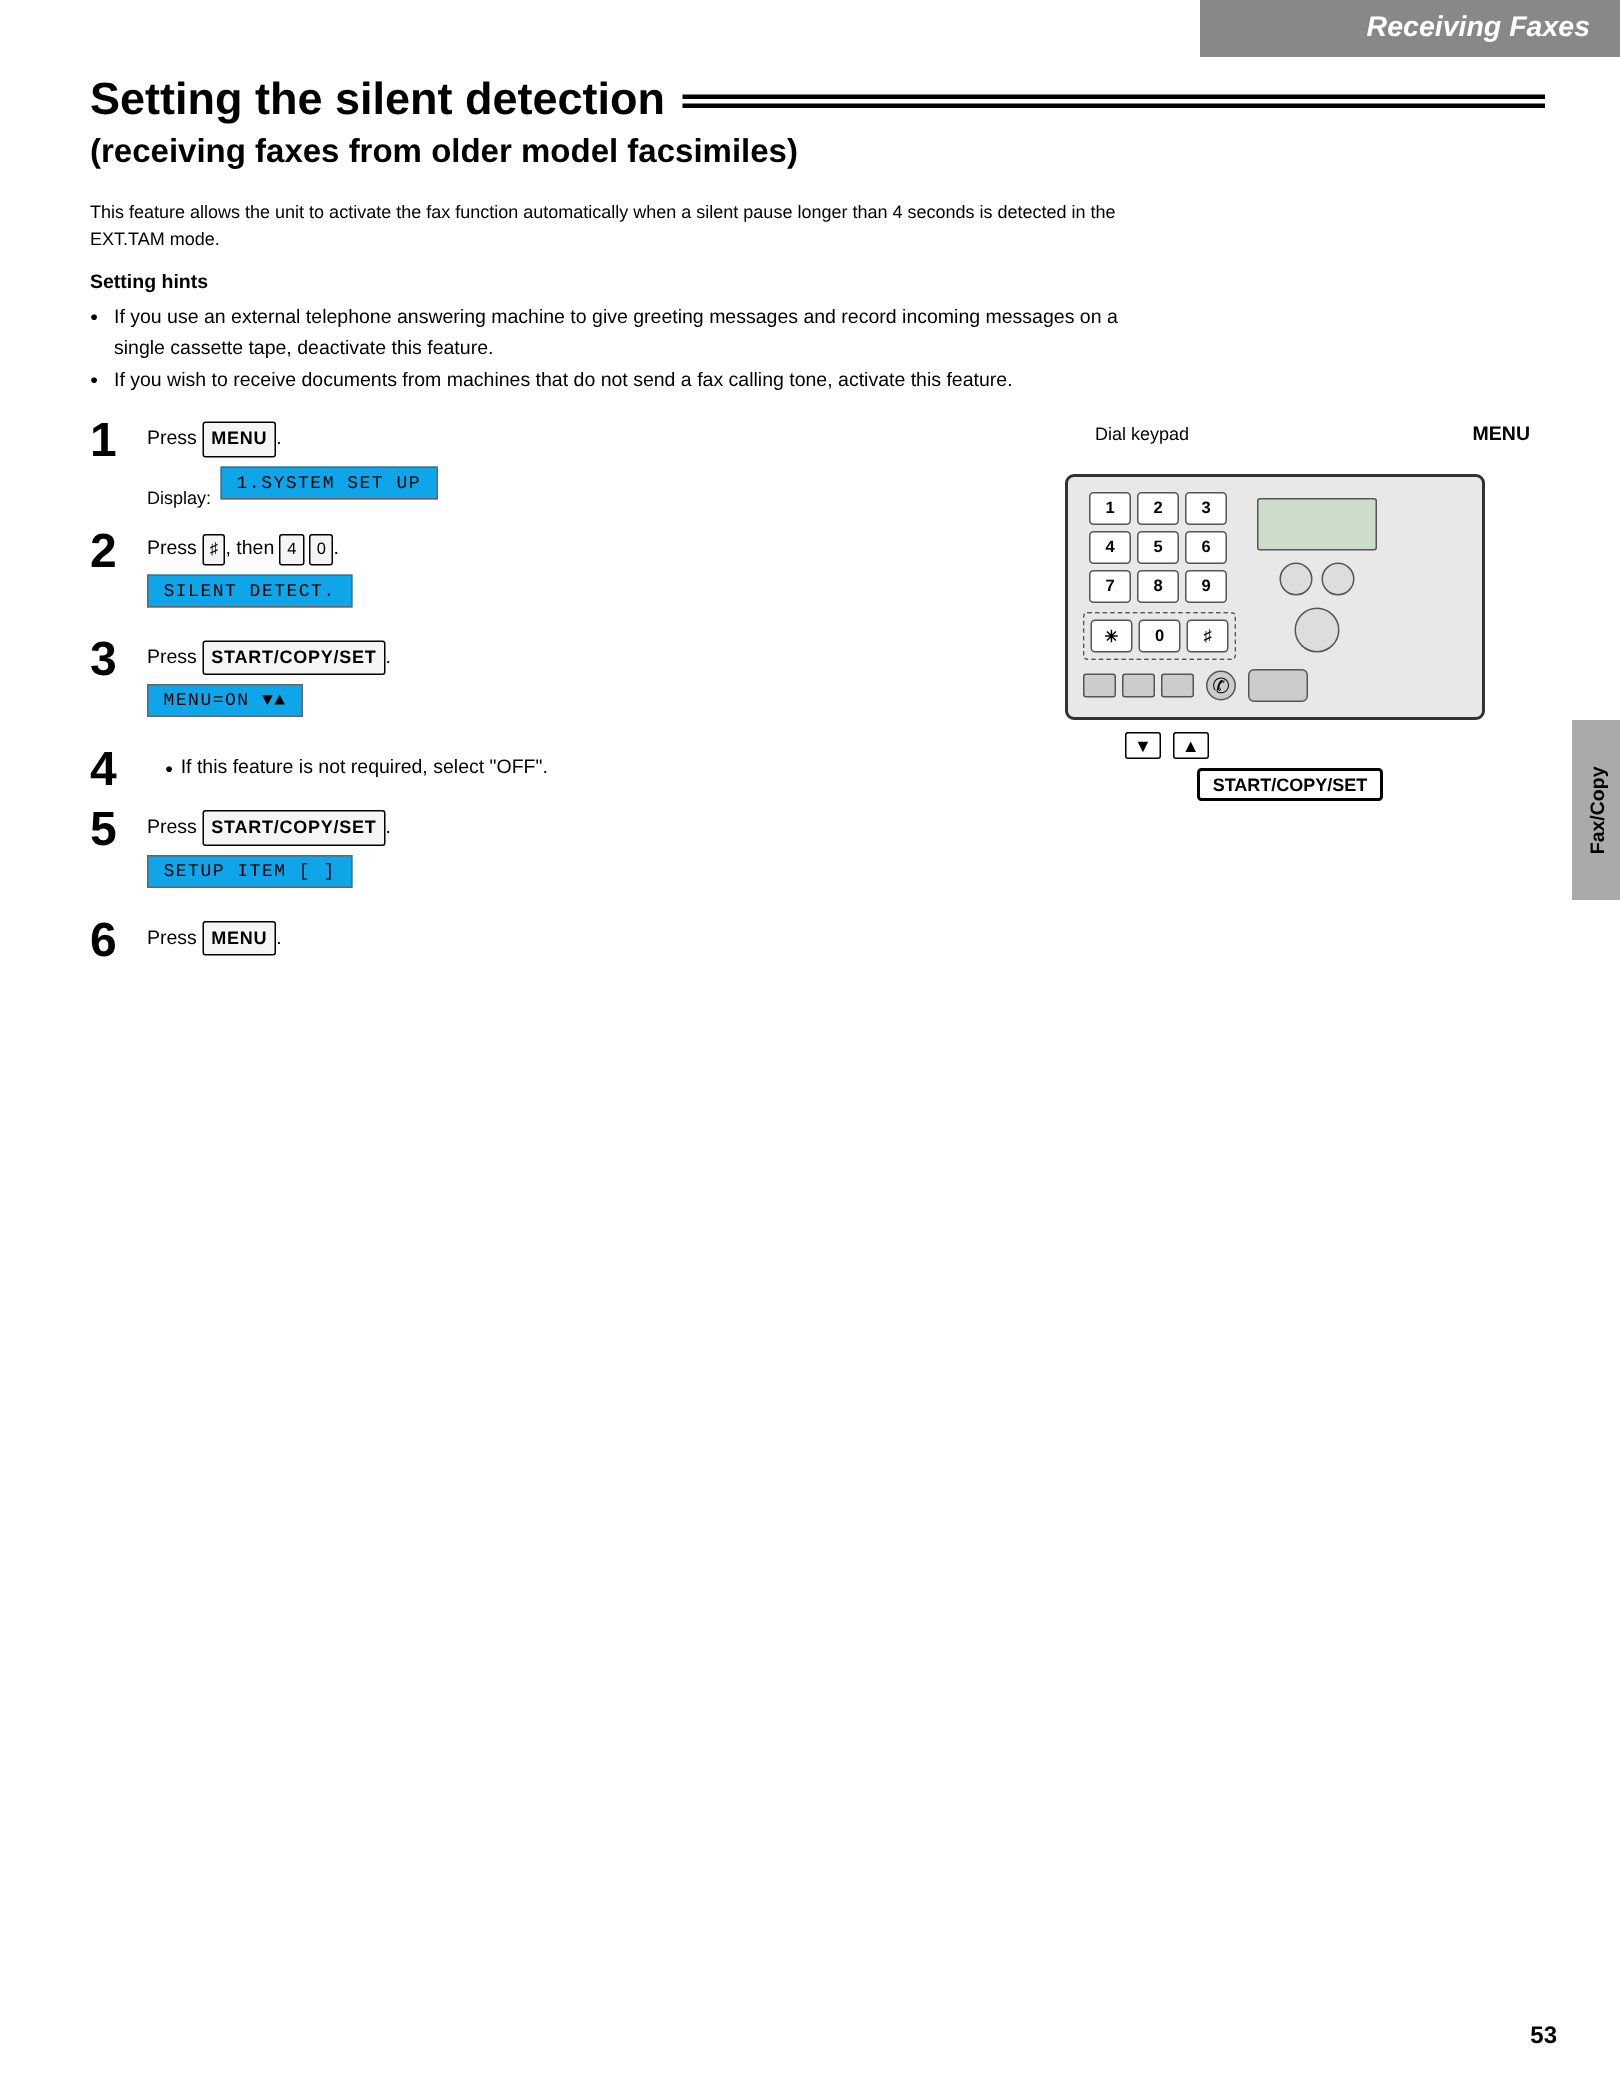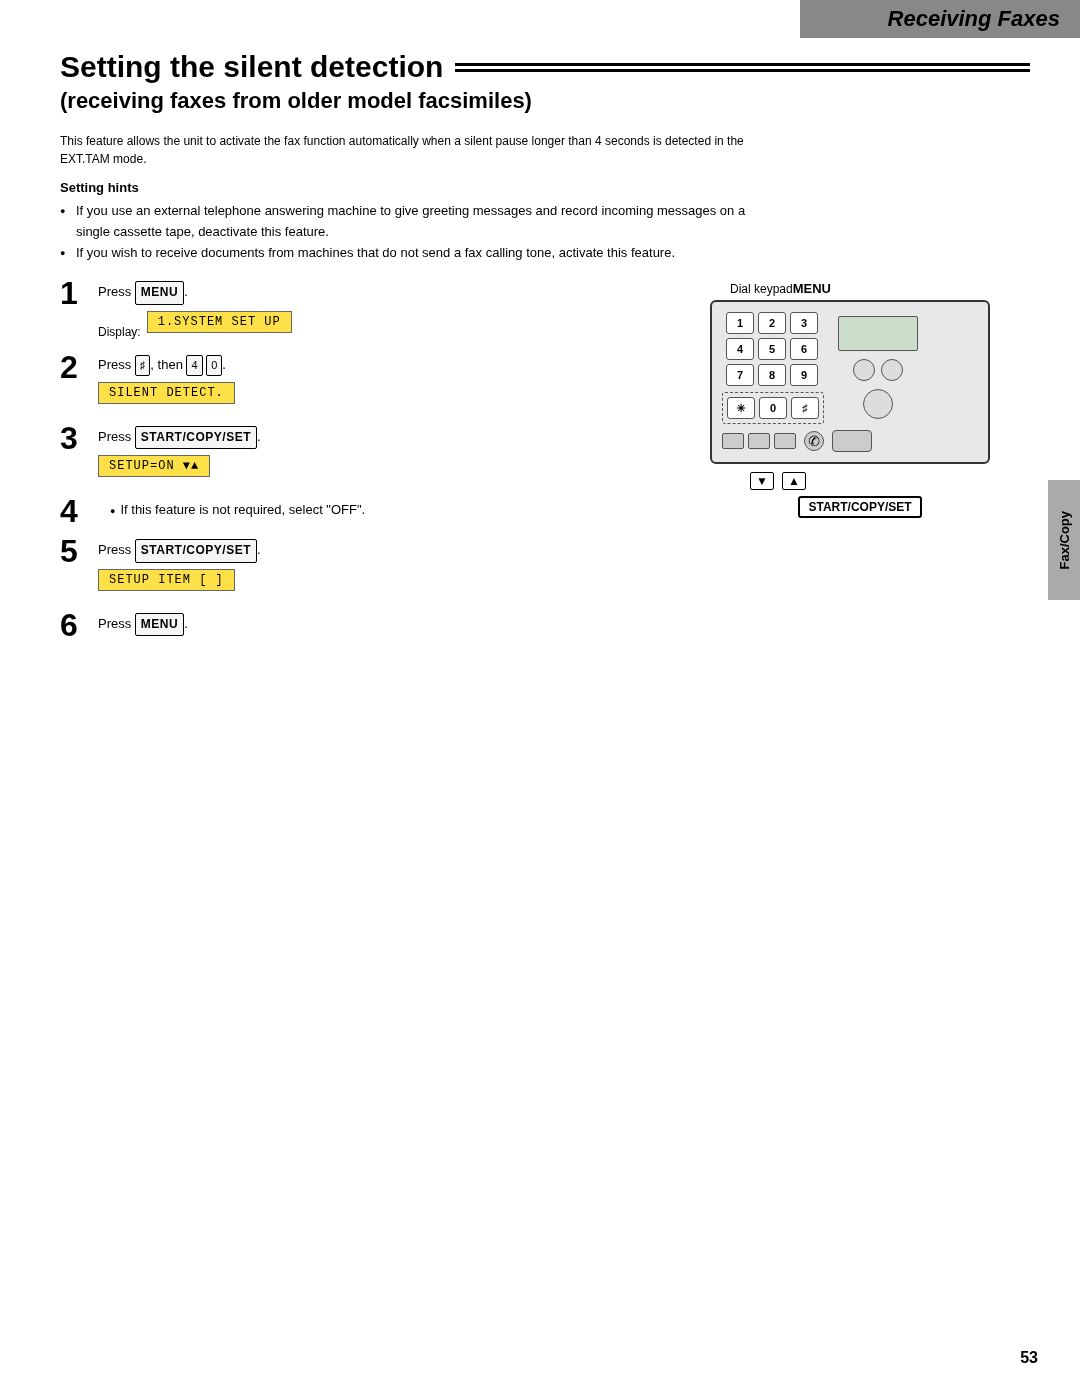--- a/index.html
+++ b/index.html
@@ -22,23 +22,23 @@
       width: 280px;
       height: 38px;
       background: #888888;
       display: flex;
       align-items: center;
       justify-content: flex-end;
       padding-right: 20px;
     }
 
     .header-title {
-      color: #000000;
+      color: #ffffff;
       font-style: italic;
-      font-size: 22px;
+      font-size: 19px;
       font-weight: bold;
     }
 
     
     .side-tab {
       position: absolute;
       right: 0;
       top: 480px;
       width: 32px;
       height: 120px;
@@ -165,21 +165,21 @@
 
     .step-text {
       font-size: 13px;
       line-height: 1.6;
       margin-bottom: 4px;
     }
 
     .display-box {
       display: inline-block;
       border: 1px solid #666;
-      background: #fde047;
+      background: #0ea5e9;
       padding: 3px 10px;
       font-family: 'Courier New', monospace;
       font-size: 12px;
       margin-top: 2px;
       margin-bottom: 6px;
       letter-spacing: 1px;
     }
 
     .display-label {
       font-size: 12px;
@@ -225,22 +225,23 @@
 
     .sub-bullet::before {
       content: '●';
       font-size: 9px;
       margin-right: 5px;
       margin-top: 4px;
     }
 
     .device-labels-top {
       display: flex;
+      justify-content: space-between;
       align-items: flex-end;
-      margin-bottom: 4px;
+      margin-bottom: 20px;
       padding-left: 20px;
       padding-right: 10px;
     }
 
     .diagram-label {
       font-size: 12px;
     }
 
     .menu-label-box {
       font-size: 13px;
@@ -426,21 +427,21 @@
         </div>
       </div>
 
       <div class="step-row">
         <div class="step-number">3</div>
         <div class="step-content">
           <div class="step-text">
             Press <span class="key-box">START/COPY/SET</span>.
           </div>
           <div class="display-row">
-            <span class="display-box">SETUP=ON  ▼▲</span>
+            <span class="display-box">MENU=ON  ▼▲</span>
           </div>
         </div>
       </div>
 
       <div class="step-row">
         <div class="step-number">4</div>
         <div class="step-content">
           <div class="sub-bullet">
             <span>If this feature is not required, select "OFF".</span>
           </div>

